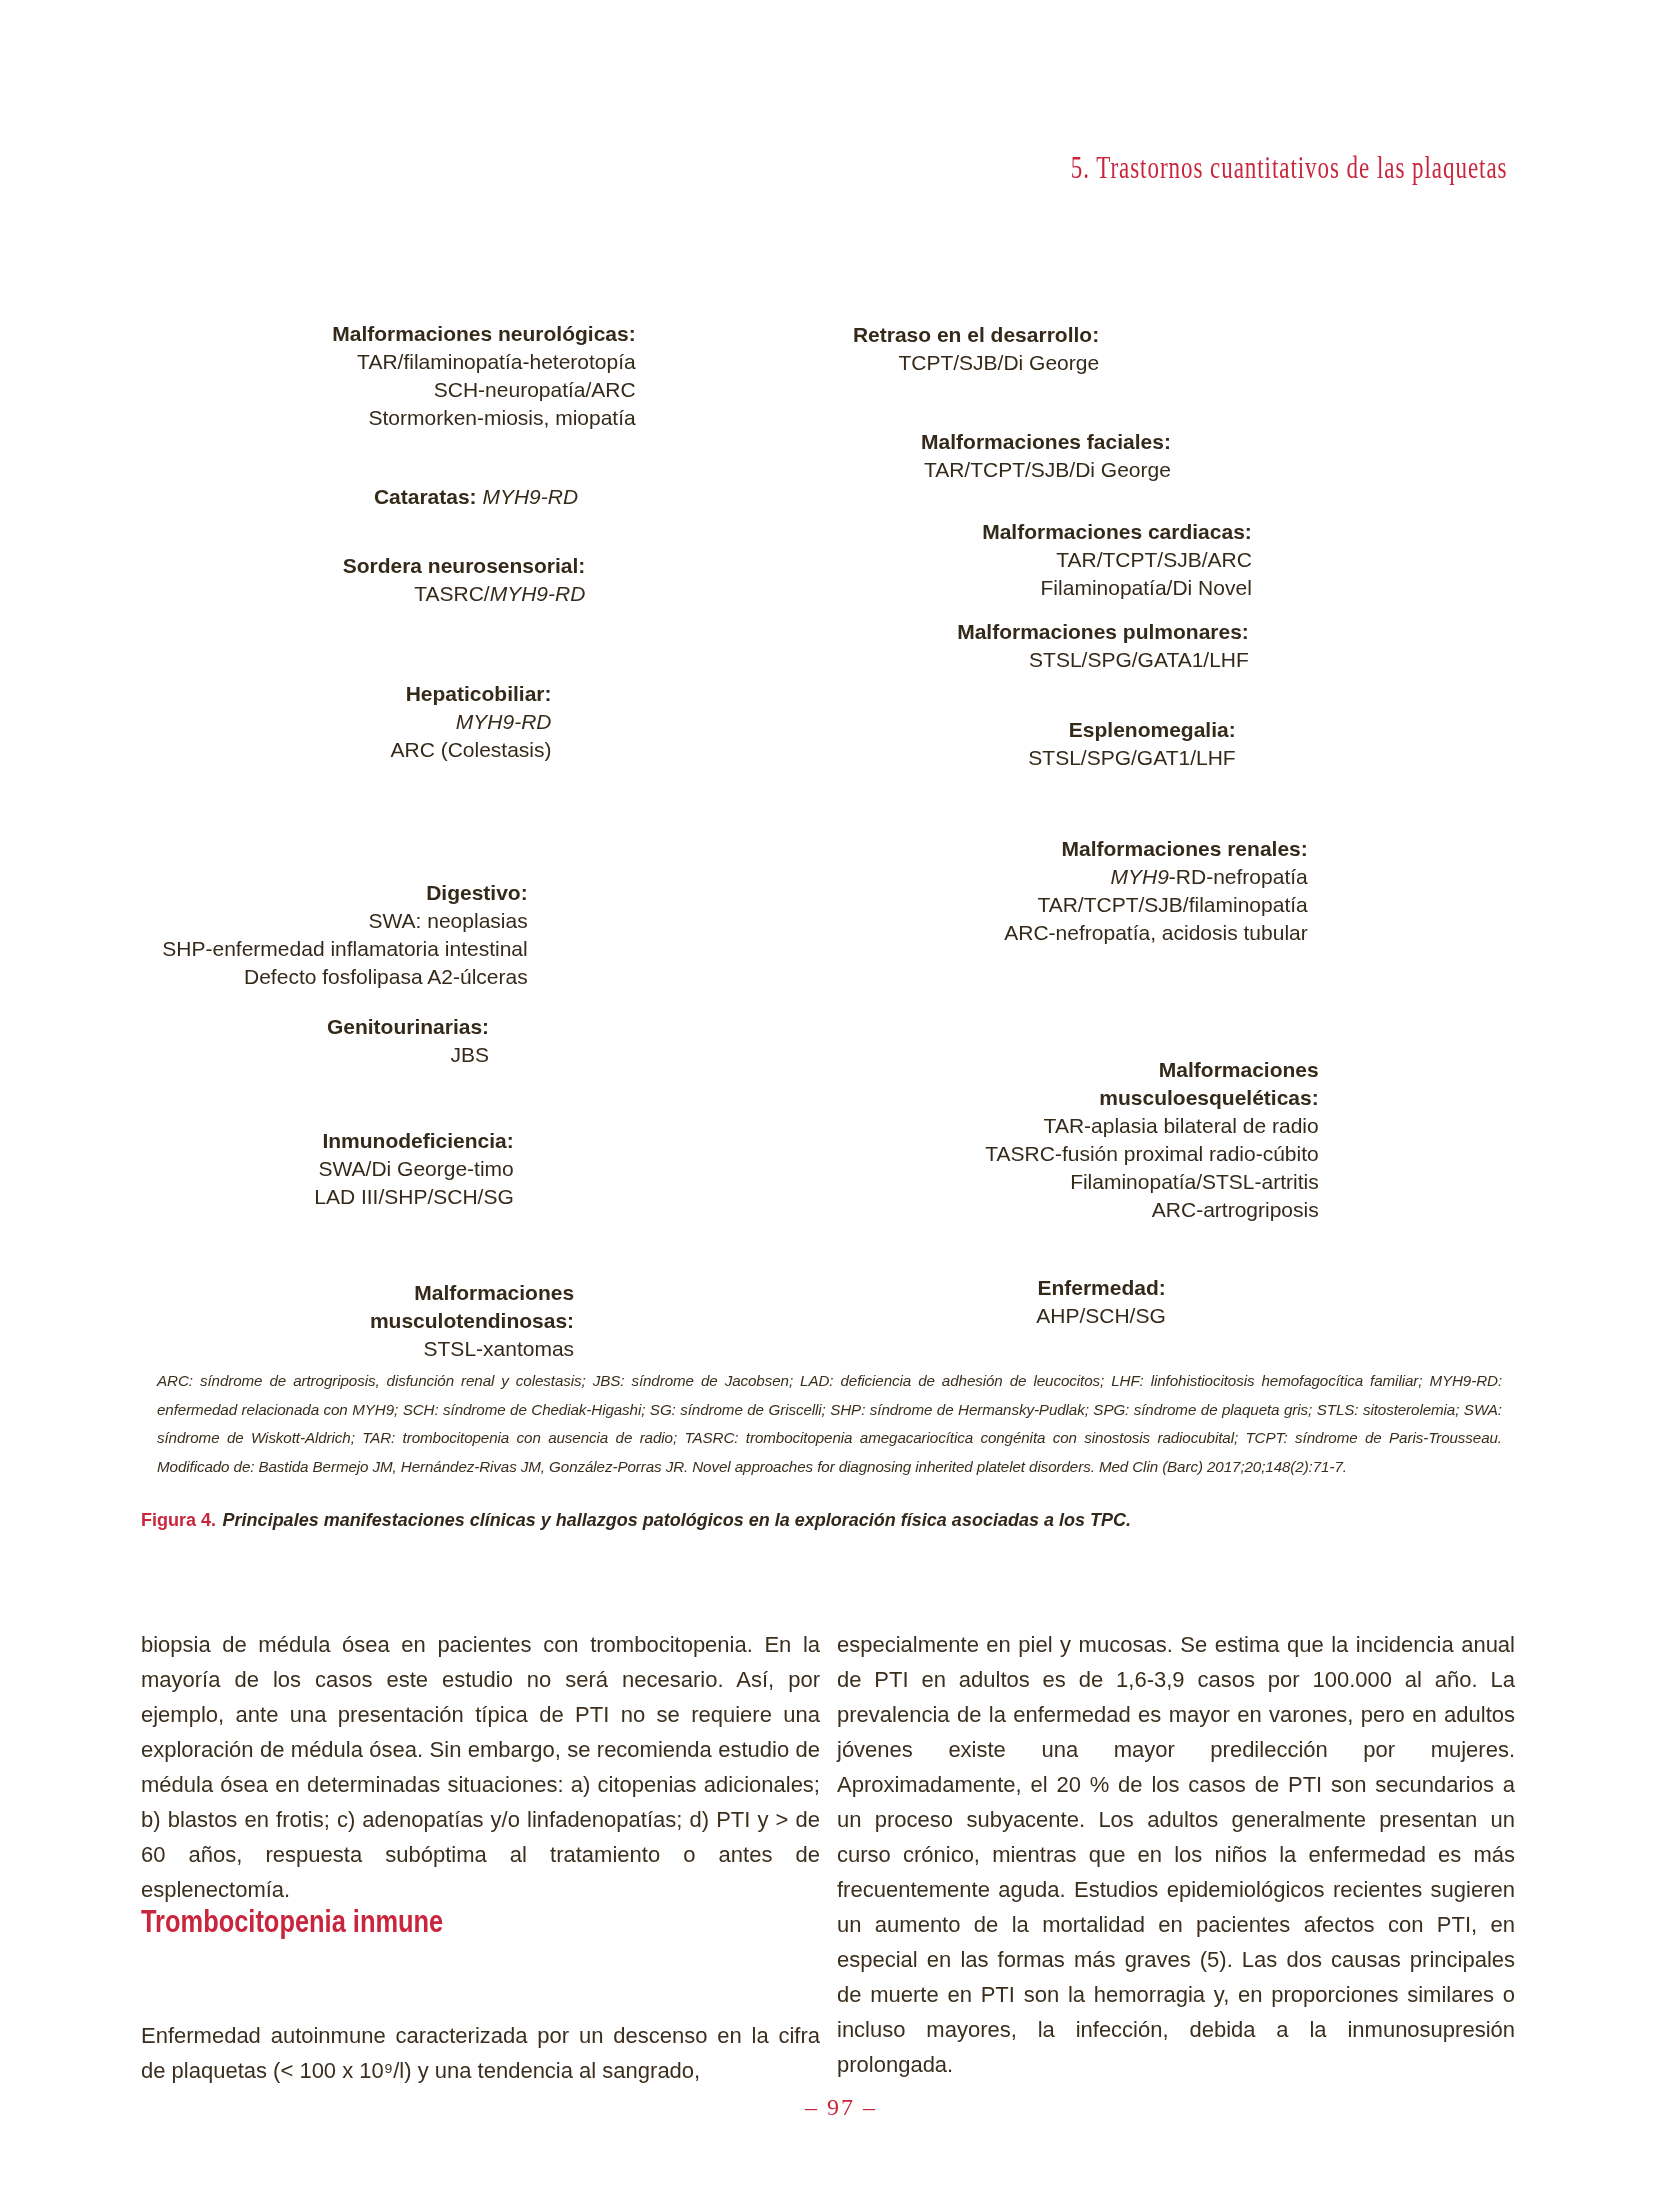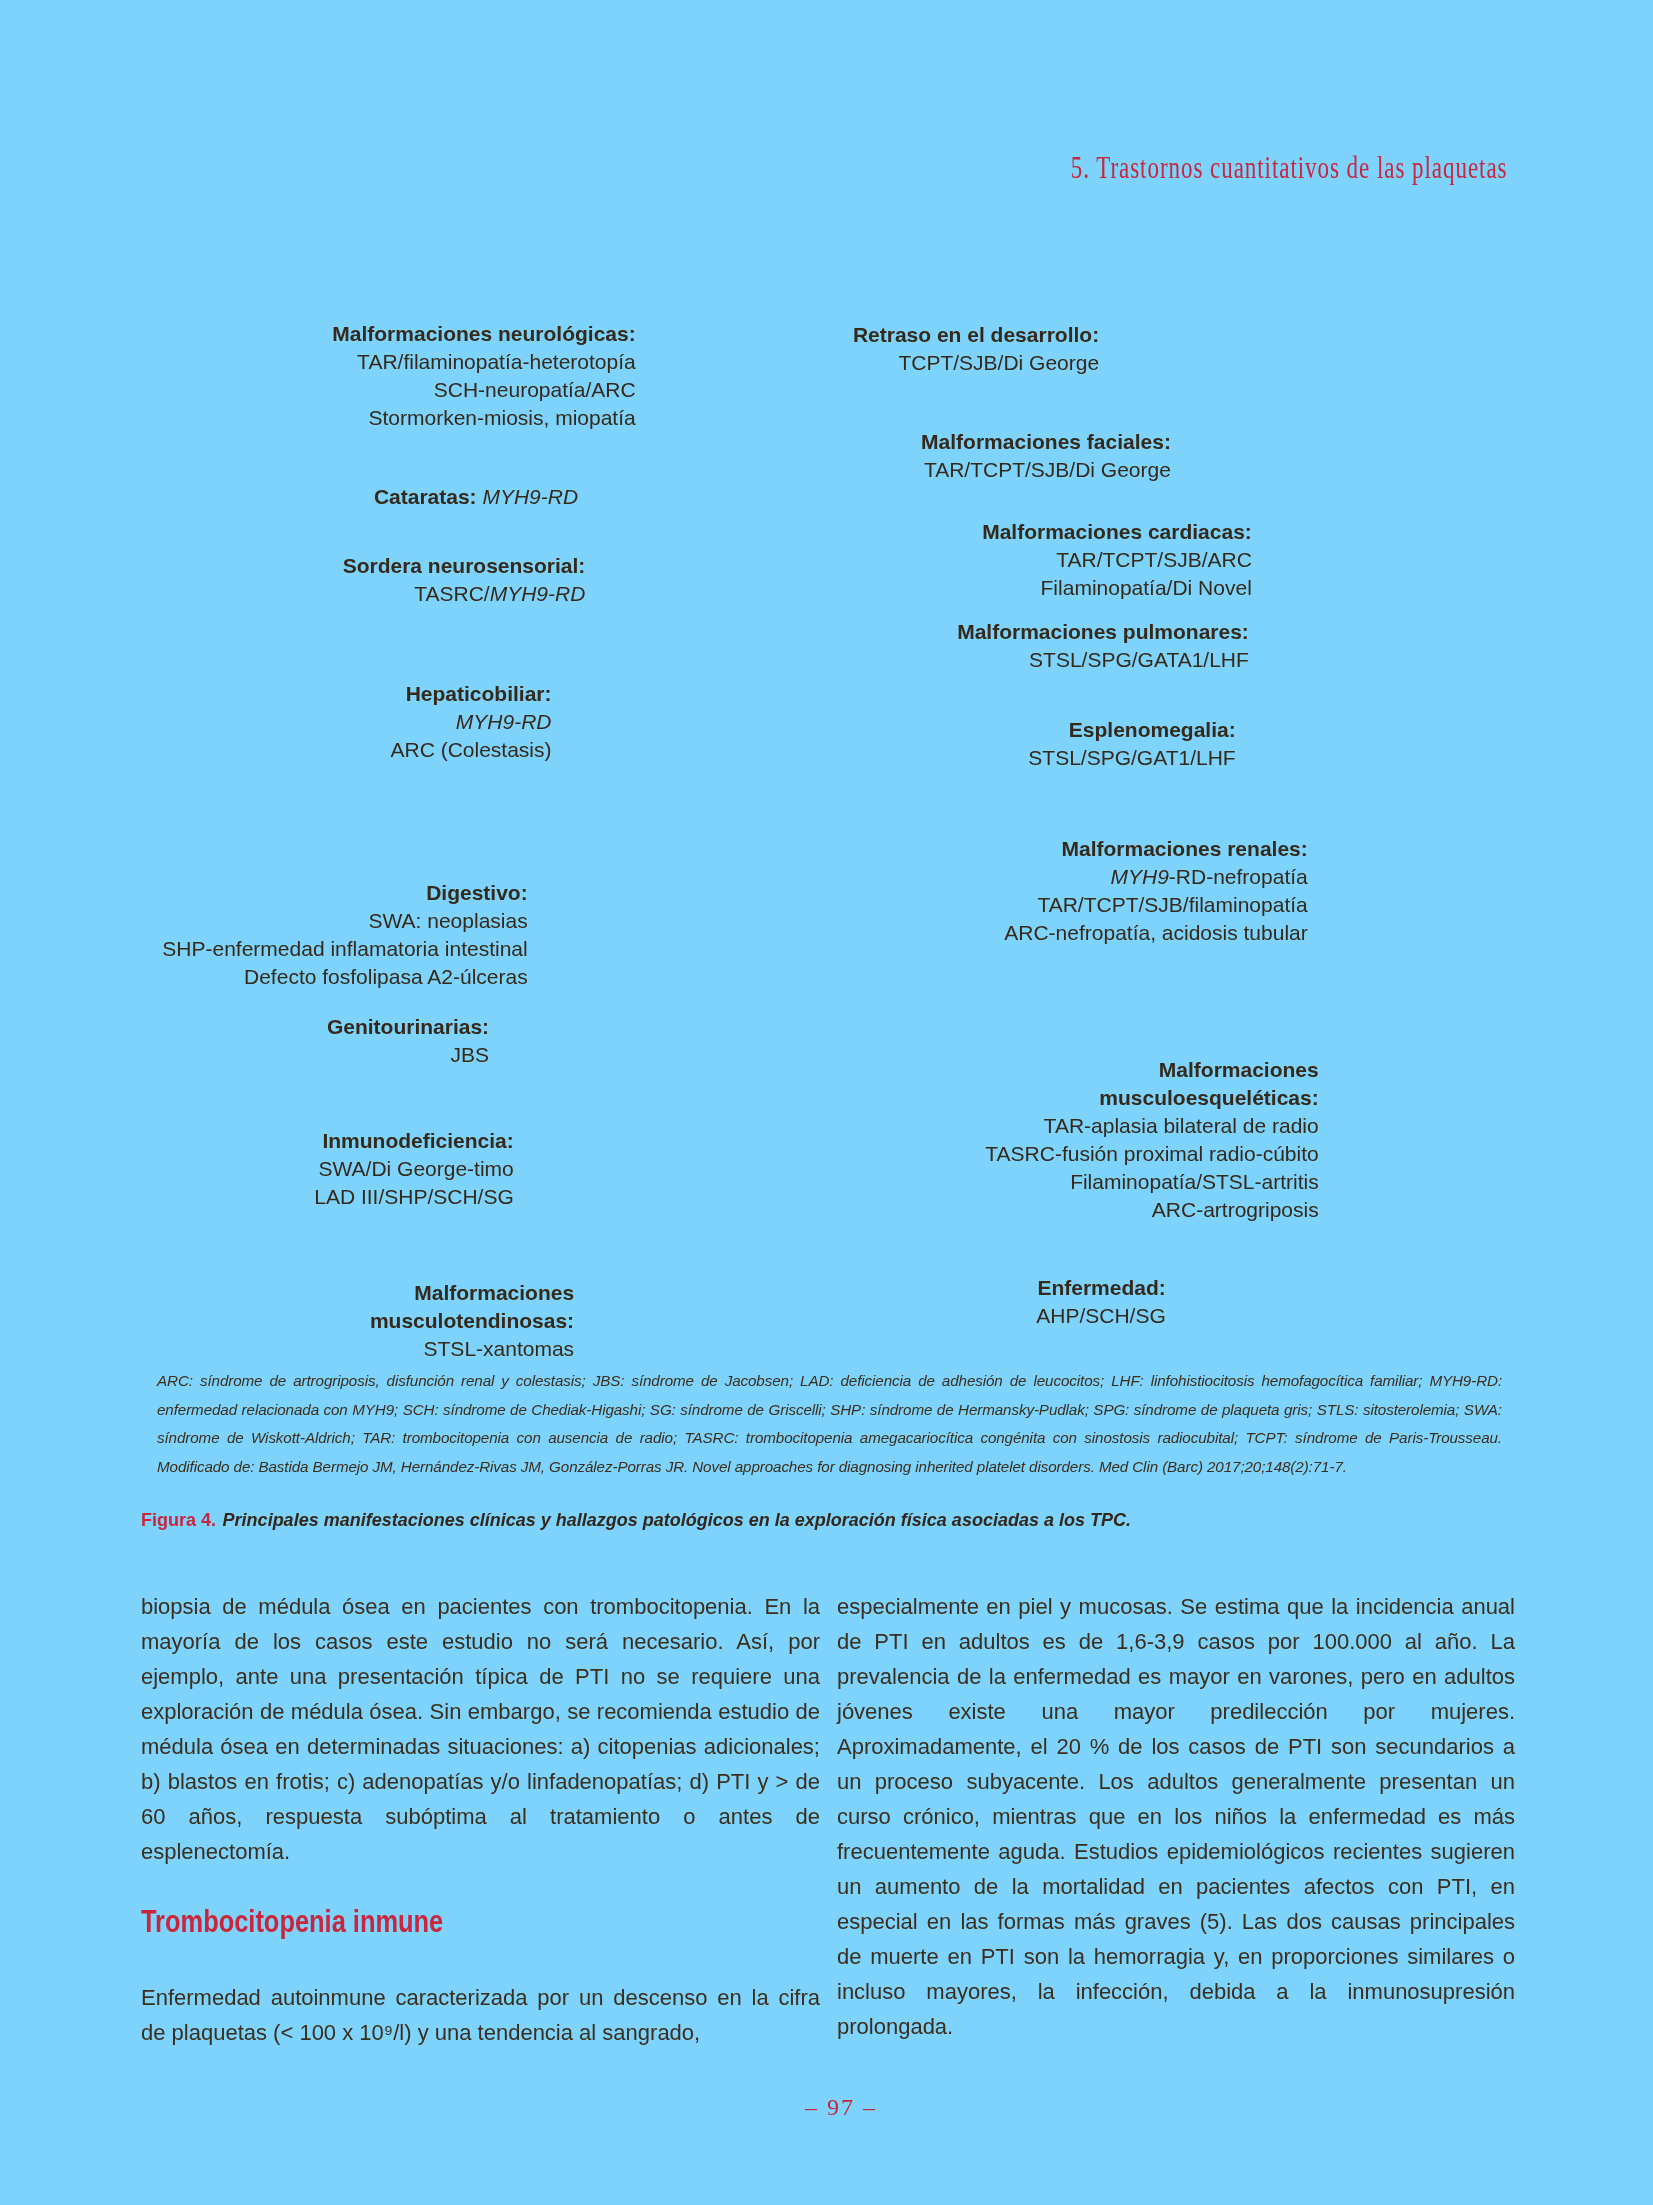--- a/index.html
+++ b/index.html
@@ -26,39 +26,39 @@
   .seg-b{font-weight:bold;}
   .seg-i{font-style:italic;}
   .footnote{
     position:absolute;left:157px;top:1367px;width:1345px;
     color:var(--ink);font-size:15.2px;line-height:28.5px;font-style:italic;
     text-align:justify;letter-spacing:-0.1px;
   }
   .caption{position:absolute;left:141px;top:1510px;font-size:18px;white-space:nowrap;}
   .caption .lab{color:var(--accent);font-weight:bold;margin-right:6.6px;}
   .caption .txt{color:var(--caption-ink);font-weight:bold;font-style:italic;}
-  .col{position:absolute;text-align:justify;color:var(--ink);font-size:22px;line-height:35px;}
+  .col{position:absolute;text-align:justify;color:var(--ink);font-size:22px;line-height:35px;margin-top:38px;}
   #col1p1{left:141px;top:1589px;width:679px;}
   .h2{
     position:absolute;left:141px;top:1904px;color:var(--accent);
     font-size:31px;font-weight:bold;transform:scaleX(0.82);transform-origin:0 50%;
     white-space:nowrap;
   }
   #col1p2{left:141px;top:1980px;width:679px;}
   #col2p{left:837px;top:1589px;width:678px;}
   .pagenum{
     position:absolute;left:14px;top:2094px;width:100%;text-align:center;
     color:var(--accent);font-size:24px;font-family:"Liberation Serif",serif;
     letter-spacing:2px;
   }
 </style>
 </head>
 <body>
 
-<div id="page" style="background: #7dd3fc;">
+<div id="page" style="background: #ffffff;">
 
   <div class="hdr">5. Trastornos cuantitativos de las plaquetas</div>
 
   <div>
       <div class="fig-label" style="left: 484px; top: 320px;">
         <div class="fig-line"><span class="seg-b">Malformaciones neurológicas:</span></div>
         <div class="fig-line"><span class="seg-r">TAR/filaminopatía-heterotopía</span></div>
         <div class="fig-line"><span class="seg-r">SCH-neuropatía/ARC</span></div>
         <div class="fig-line"><span class="seg-r">Stormorken-miosis, miopatía</span></div>
       </div>

